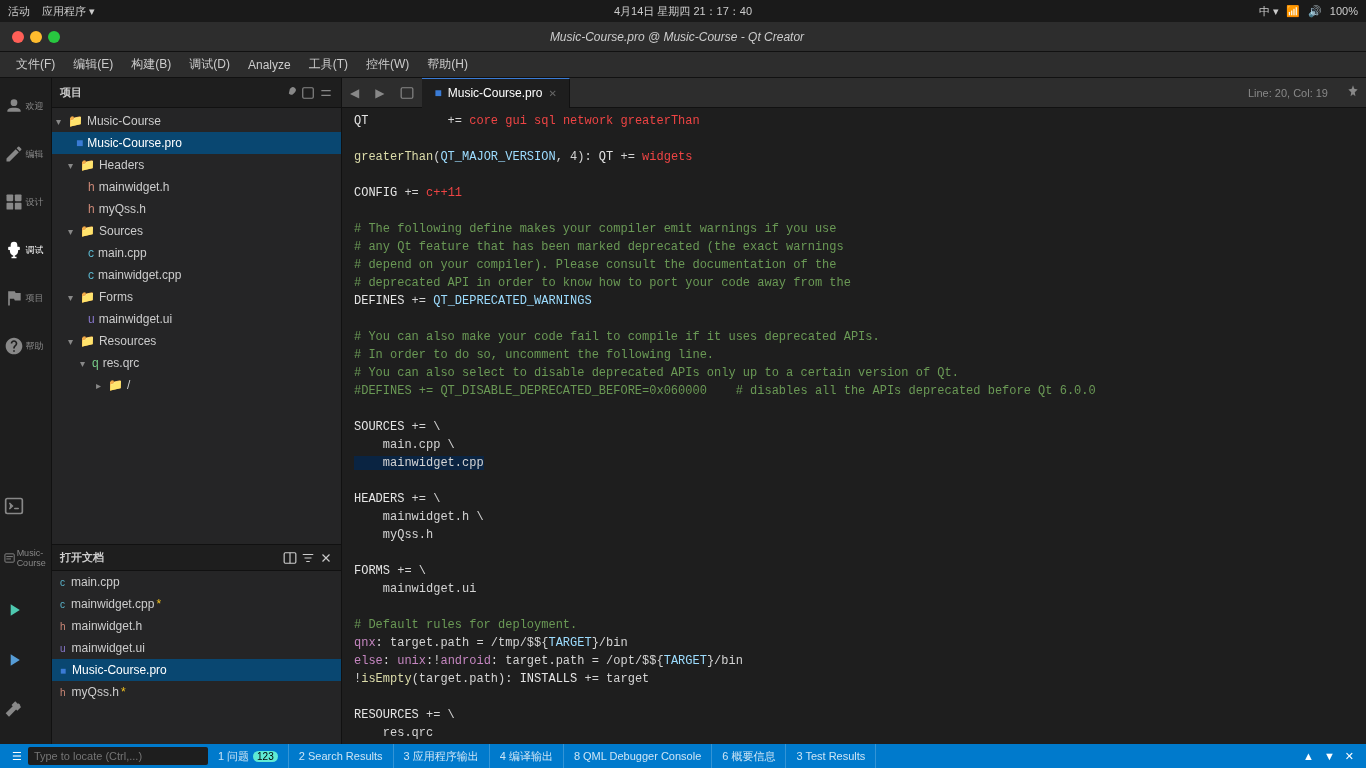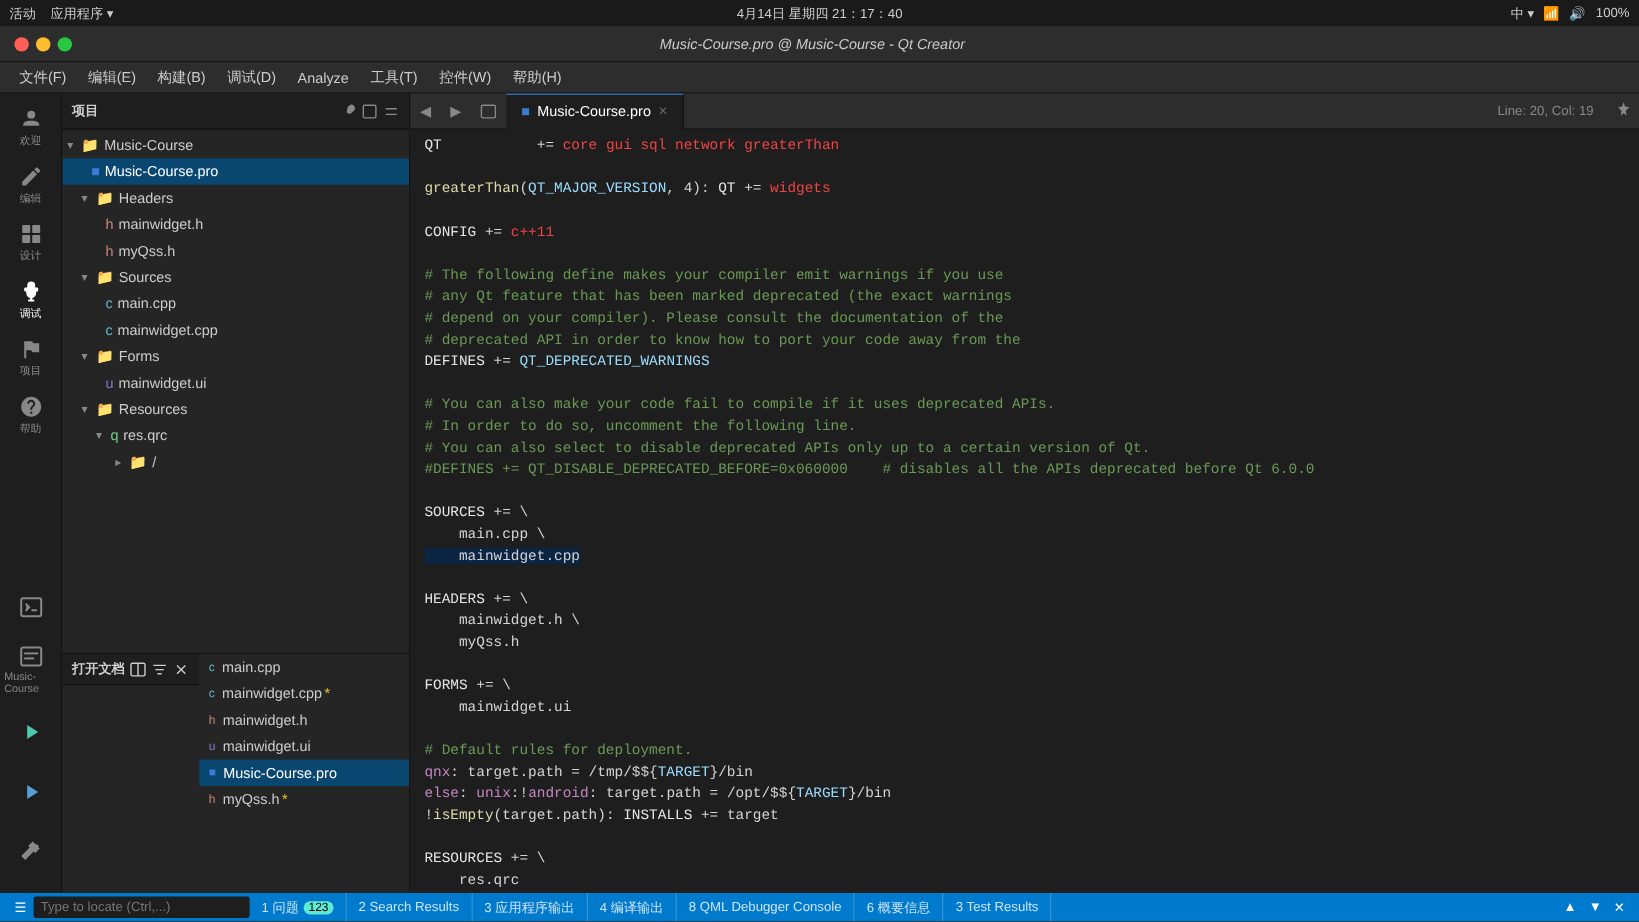--- a/index.html
+++ b/index.html
@@ -30,21 +30,21 @@
     }
     .menu-item { padding: 2px 8px; cursor: pointer; border-radius: 3px; font-size: 12px; color: #ccc; }
 
     
     #main { display: flex; height: calc(768px - 22px - 30px - 26px - 24px); }
 
     
     #icon-sidebar {
       width: 52px; background: #1e1e1e; display: flex; flex-direction: column; align-items: center; padding: 6px 0; gap: 4px; border-right: 1px solid #111;
     }
-    .sidebar-icon { width: 44px; height: 44px; display: flex; flex-direction: column; align-items: center; justify-content: center; cursor: pointer; border-radius: 4px; color: #888; font-size: 9px; gap: 2px; }
+    .sidebar-icon { width: 44px; height: 44px; display: flex; flex-direction: row; align-items: center; cursor: pointer; border-radius: 4px; color: #888; font-size: 9px; gap: 2px; }
     .sidebar-icon svg { width: 20px; height: 20px; }
     .sidebar-icon.active { color: #fff; }
 
     
     #left-panel { width: 290px; background: #252526; display: flex; flex-direction: column; border-right: 1px solid #111; }
 
     
     #project-panel { flex: 1; overflow: hidden; display: flex; flex-direction: column; }
     #project-header { height: 30px; background: #1e1e1e; display: flex; align-items: center; padding: 0 8px; gap: 4px; border-bottom: 1px solid #111; font-size: 11px; color: #ccc; }
     #project-header span { font-weight: bold; flex: 1; }
@@ -56,21 +56,21 @@
     .tree-item.selected { background: #094771; color: #fff; }
     .tree-item .icon { margin-right: 4px; }
     .tree-item .label { font-size: 12px; }
 
     
     .chevron { display: inline-block; width: 12px; font-size: 10px; color: #888; }
     .chevron.open::before { content: '▾'; }
     .chevron.closed::before { content: '▸'; }
 
     
-    #open-docs-panel { height: 200px; border-top: 1px solid #111; display: flex; flex-direction: row; }
+    #open-docs-panel { height: 200px; border-top: 1px solid #111; display: flex; flex-direction: column; }
     #open-docs-header { height: 26px; background: #1e1e1e; display: flex; align-items: center; padding: 0 8px; gap: 4px; border-bottom: 1px solid #111; font-size: 11px; color: #ccc; }
     #open-docs-header span { flex: 1; font-weight: bold; }
     #open-docs-list { flex: 1; overflow-y: auto; }
     .doc-item { display: flex; align-items: center; height: 22px; padding: 0 8px; cursor: pointer; font-size: 12px; color: #ccc; }
     .doc-item.selected { background: #094771; color: #fff; }
     .doc-item .doc-icon { margin-right: 6px; font-size: 10px; }
     .doc-modified::after { content: '*'; color: #f0c020; margin-left: 2px; }
 
     
     #editor-area { flex: 1; display: flex; flex-direction: column; background: #1e1e1e; }

